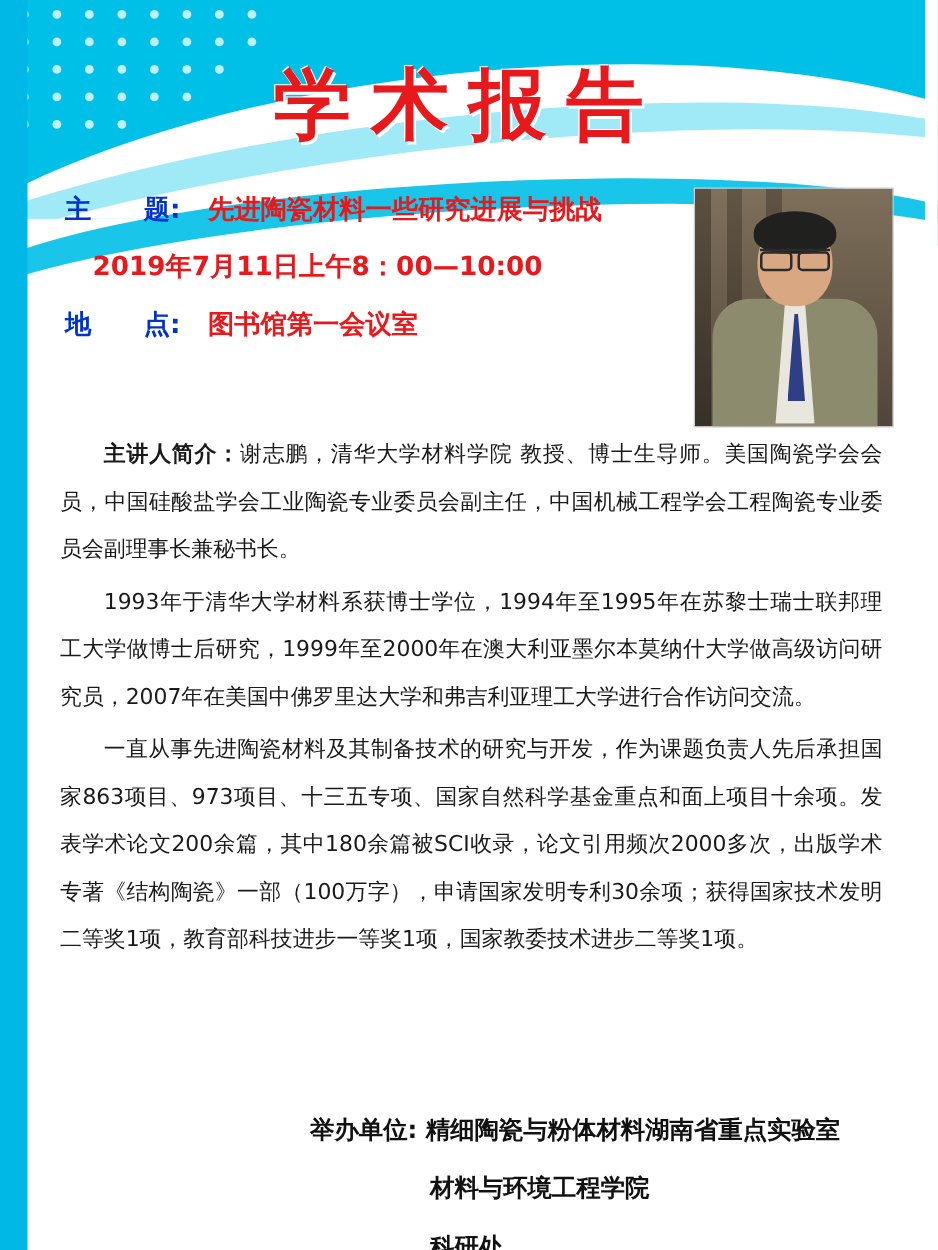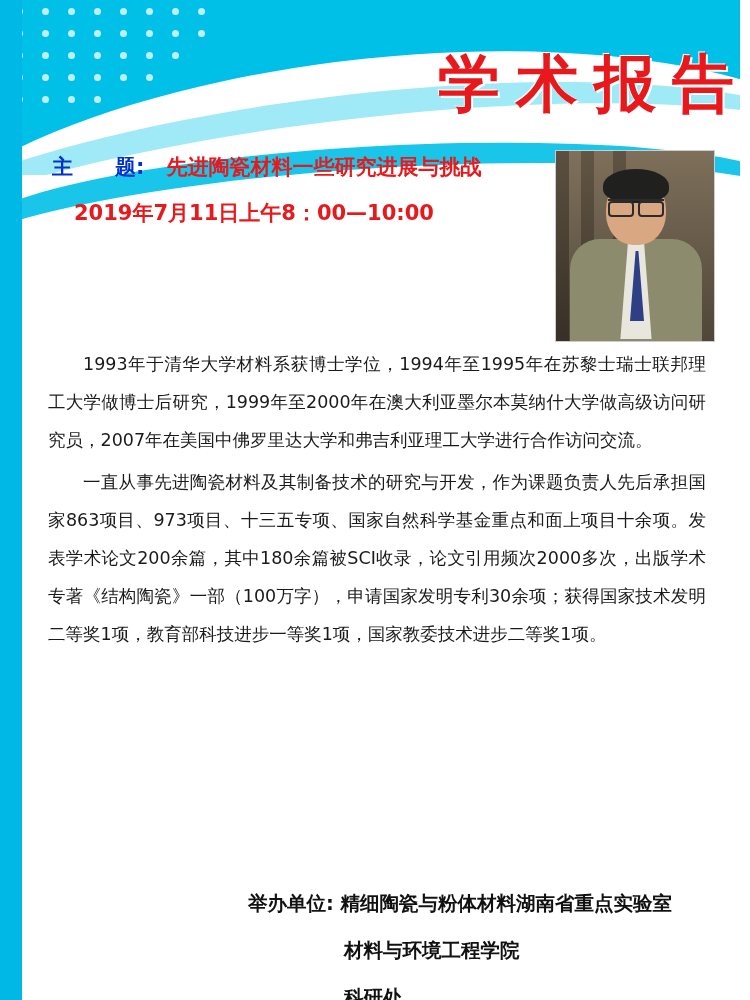--- a/index.html
+++ b/index.html
@@ -113,21 +113,21 @@
     height: 70px;
     background: #ffffff;
     border-radius: 50% / 100% 100% 0 0;
     transform: rotate(-3.5deg);
   }
   .title {
     position: absolute;
     left: 0;
     top: 42px;
     width: 750px;
-    text-align: right;
+    text-align: center;
     font-family: "DejaVu Sans", sans-serif;
     font-size: 62px;
     font-weight: bold;
     letter-spacing: 16px;
     color: #e8191c;
     text-shadow: 2px 2px 0 #ffffff, -1px -1px 0 #ffffff;
     z-index: 20;
   }
   
   .info {
@@ -342,33 +342,38 @@
   <div class="title">学术报告</div>
 
   <div class="info">
     <div class="info-row">
       <span class="info-label">主　　题:</span>
       <span class="info-value">先进陶瓷材料一些研究进展与挑战</span>
     </div>
     <div class="info-row">
       <span class="info-value">2019年7月11日上午8：00—10:00</span>
     </div>
+    <div class="info-row">
+      <span class="info-label">地　　点:</span>
+      <span class="info-value">图书馆第一会议室</span>
+    </div>
   </div>
 
   <div class="photo">
     <div class="bg-shelf"></div>
     <div class="body"></div>
     <div class="shirt"></div>
     <div class="tie"></div>
     <div class="head"></div>
     <div class="hair"></div>
     <div class="glasses"></div>
   </div>
 
   <div class="bio">
+    <p><span class="lead">主讲人简介：</span><span>谢志鹏，清华大学材料学院 教授、博士生导师。美国陶瓷学会会员，中国硅酸盐学会工业陶瓷专业委员会副主任，中国机械工程学会工程陶瓷专业委员会副理事长兼秘书长。</span></p>
     <p>1993年于清华大学材料系获博士学位，1994年至1995年在苏黎士瑞士联邦理工大学做博士后研究，1999年至2000年在澳大利亚墨尔本莫纳什大学做高级访问研究员，2007年在美国中佛罗里达大学和弗吉利亚理工大学进行合作访问交流。</p>
     <p>一直从事先进陶瓷材料及其制备技术的研究与开发，作为课题负责人先后承担国家863项目、973项目、十三五专项、国家自然科学基金重点和面上项目十余项。发表学术论文200余篇，其中180余篇被SCI收录，论文引用频次2000多次，出版学术专著《结构陶瓷》一部（100万字），申请国家发明专利30余项；获得国家技术发明二等奖1项，教育部科技进步一等奖1项，国家教委技术进步二等奖1项。</p>
   </div>
 
   <div class="organizer">
     <div class="org-line">
       <span>举办单位:</span>
       <span>精细陶瓷与粉体材料湖南省重点实验室</span>
     </div>
     <div class="org-line indent">材料与环境工程学院</div>

